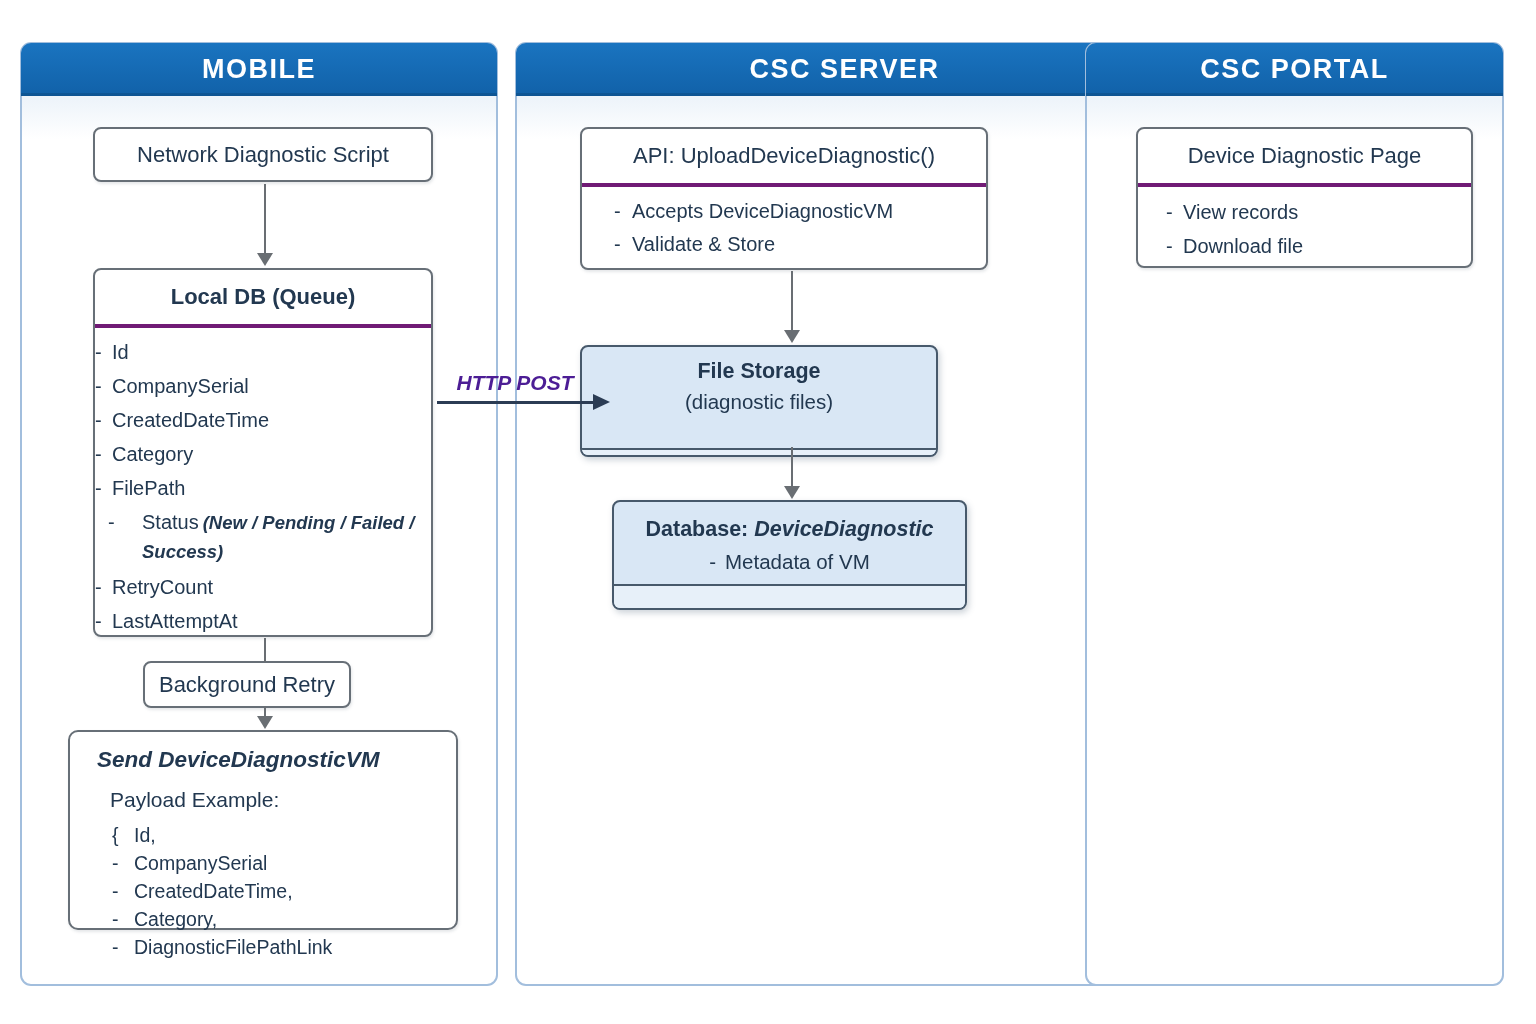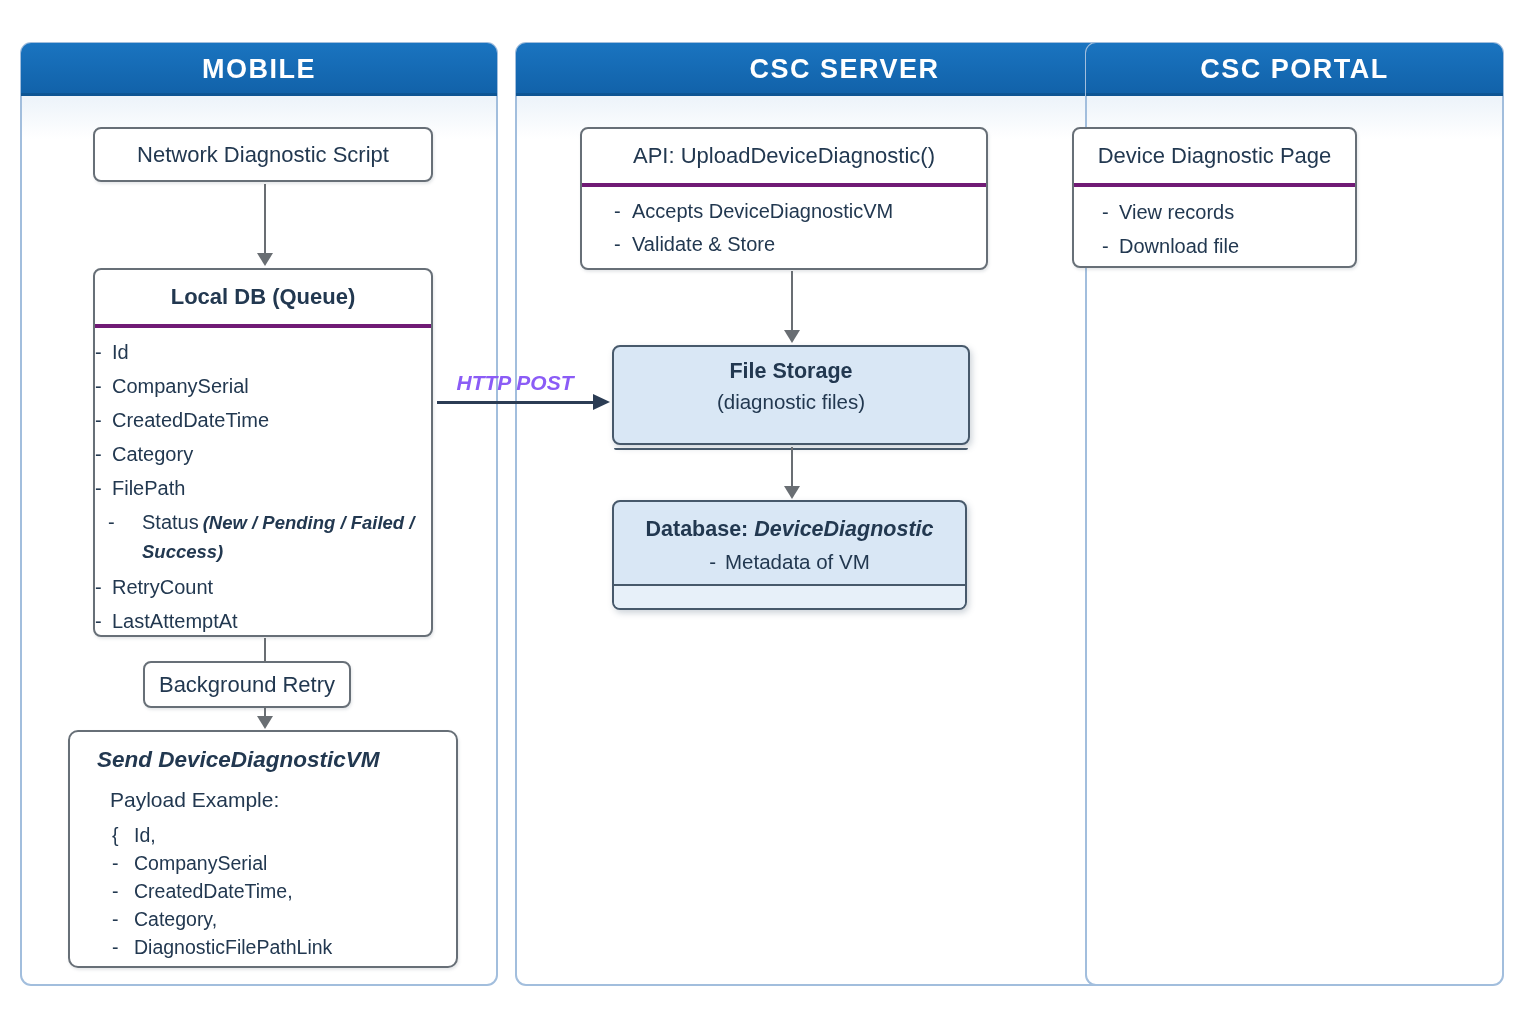--- a/index.html
+++ b/index.html
@@ -39,65 +39,65 @@
   .itm { font-size:20px; line-height:33px; }
   .b { display:inline-block; width:17px; }
   
   .net-script { left:93px; top:127px; width:340px; height:55px; font-size:22px; }
   .local-db  { left:93px; top:268px; width:340px; height:369px; }
   .ldb-body  { padding:7px 4px 0 0; }
   .fld { font-size:20px; line-height:34px; }
   .fld-status { padding-left:47px; text-indent:-17px; line-height:28px; margin:3px 0 4px 0; }
   .note { font-weight:bold; font-style:italic; font-size:18.5px; margin-left:4px; }
   .bg-retry { left:143px; top:661px; width:208px; height:47px; font-size:22px; }
-  .send-box { left:68px; top:730px; width:390px; height:238px; border-radius:10px; }
+  .send-box { left:68px; top:730px; width:390px; height:200px; border-radius:10px; }
   .send-title { margin:15px 0 0 27px; font-size:22.5px; font-weight:bold; font-style:italic; }
   .send-sub   { margin:15px 0 0 40px; font-size:21px; }
   .payload    { margin:9px 0 0 42px; font-size:19.5px; line-height:28px; }
   .pl-line .b { width:22px; }
   
   .api-box { left:580px; top:127px; width:408px; height:143px; }
   .api-body { padding:8px 0 0 32px; }
   .api-body .b { width:18px; }
   .bluebox {
     position:absolute; box-sizing:border-box; display:flex; flex-direction:column;
     background:#d9e7f5; border:2px solid #47596b; border-radius:8px;
     box-shadow:2px 3px 6px rgba(90,110,130,0.30);
   }
   .bluebox-main { flex:1; text-align:center; }
   .bluebox-foot { height:19px; border-top:2px solid #47596b; background:#e7f0f9; border-radius:0 0 6px 6px; }
-  .file-storage { left:612px; top:345px; width:358px; height:100px;gap:31px; }
+  .file-storage { left:580px; top:345px; width:358px; height:112px;gap:31px; }
   .fs-t1 { padding-top:9px; font-size:21.5px; font-weight:bold; line-height:31px; }
   .fs-t2 { font-size:20.5px; line-height:30px; }
   .database { left:612px; top:500px; width:355px; height:110px; }
   .db-foot { height:22px; }
   .db-t1 { padding-top:12px; font-size:21.5px; line-height:30px; }
   .db-prefix { font-weight:600; }
   .db-name { font-weight:bold;font-style:italic; }
   .db-t2 { font-size:20.5px; line-height:35px; }
   .db-t2 .b { width:auto; margin-right:9px; }
   
-  .portal-box { left:1072px; top:127px; width:285px; height:141px; }
+  .portal-box { left:1136px; top:127px; width:337px; height:141px; }
   .portal-body { padding:8px 0 0 28px; }
   .portal-body .itm { line-height:34px; }
   
   .varrow, .vline { position:absolute; width:2px; background:#696e73; z-index:5; }
   .varrow::after {
     content:''; position:absolute; left:-7px; bottom:-12px;
     border-left:8px solid transparent; border-right:8px solid transparent;
     border-top:13px solid #696e73;
   }
   .a1 { left:264px; top:184px; height:70px; }
   .a2 { left:264px; top:638px; height:24px; }
   .a3 { left:264px; top:706px; height:11px; }
   .a4 { left:791px; top:271px; height:60px; }
   .a5 { left:791px; top:447px; height:40px; }
   .post-label {
     position:absolute; left:437px; top:371px; width:156px; height:28px; z-index:6;
-    font-size:21px; font-weight:bold; font-style:italic; color:#8b5cf6; text-align:center;
+    font-size:21px; font-weight:bold; font-style:italic; color:#4c1d95; text-align:center;
   }
   .post-line { position:absolute; left:437px; top:401px; width:156px; height:3px; background:#2b3c54; z-index:6; }
   .post-line::after {
     content:''; position:absolute; right:-17px; top:-7px;
     border-top:8px solid transparent; border-bottom:8px solid transparent;
     border-left:17px solid #2b3c54;
   }
 </style>
 </head>
 <body>

